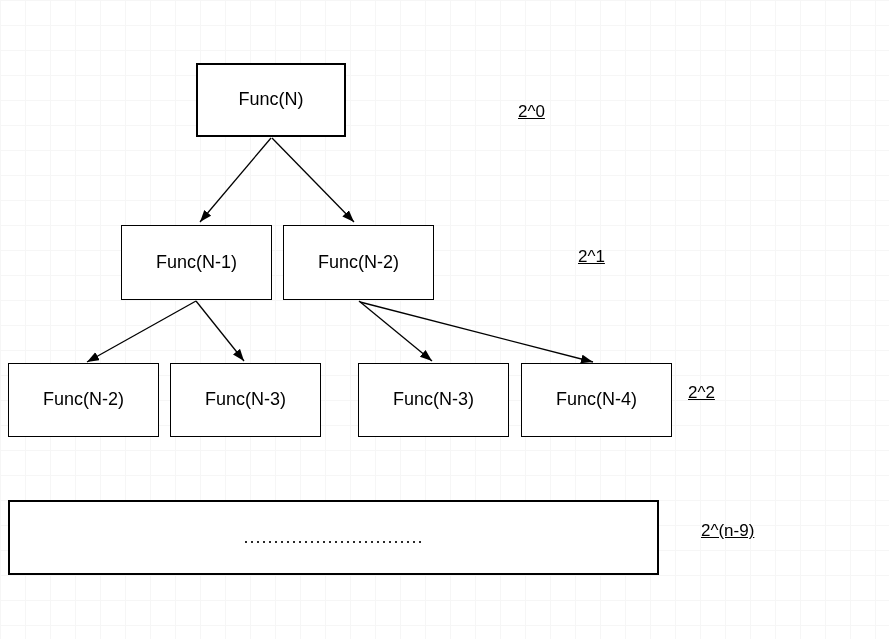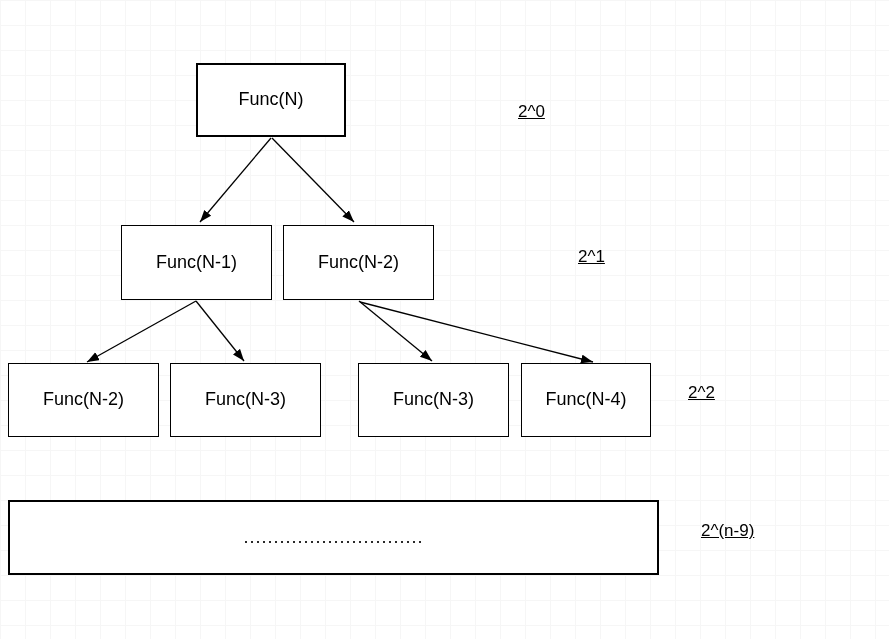--- a/index.html
+++ b/index.html
@@ -35,21 +35,21 @@
     line-height: 1.2;
     white-space: nowrap;
   }
   .node.thick { border-width: 2px; }
   .node-root    { left: 196px; top:  63px; width: 150px; height: 74px; }
   .node-n1      { left: 121px; top: 225px; width: 151px; height: 75px; }
   .node-n2      { left: 283px; top: 225px; width: 151px; height: 75px; }
   .node-l2a     { left:   8px; top: 363px; width: 151px; height: 74px; }
   .node-l2b     { left: 170px; top: 363px; width: 151px; height: 74px; }
   .node-l2c     { left: 358px; top: 363px; width: 151px; height: 74px; }
-  .node-l2d     { left: 521px; top: 363px; width: 130px; height: 74px; }
+  .node-l2d     { left: 521px; top: 363px; width: 151px; height: 74px; }
   .node-bottom  { left:   8px; top: 500px; width: 651px; height: 75px; }
   .node-bottom .node-text { letter-spacing: 1px; }
   .lvl {
     position: absolute;
     font-size: 17px;
     white-space: nowrap;
     text-decoration: underline;
   }
   .lvl-0 { left: 518px; top: 102px; }
   .lvl-1 { left: 538px; top: 247px; margin-left: 40px; }

